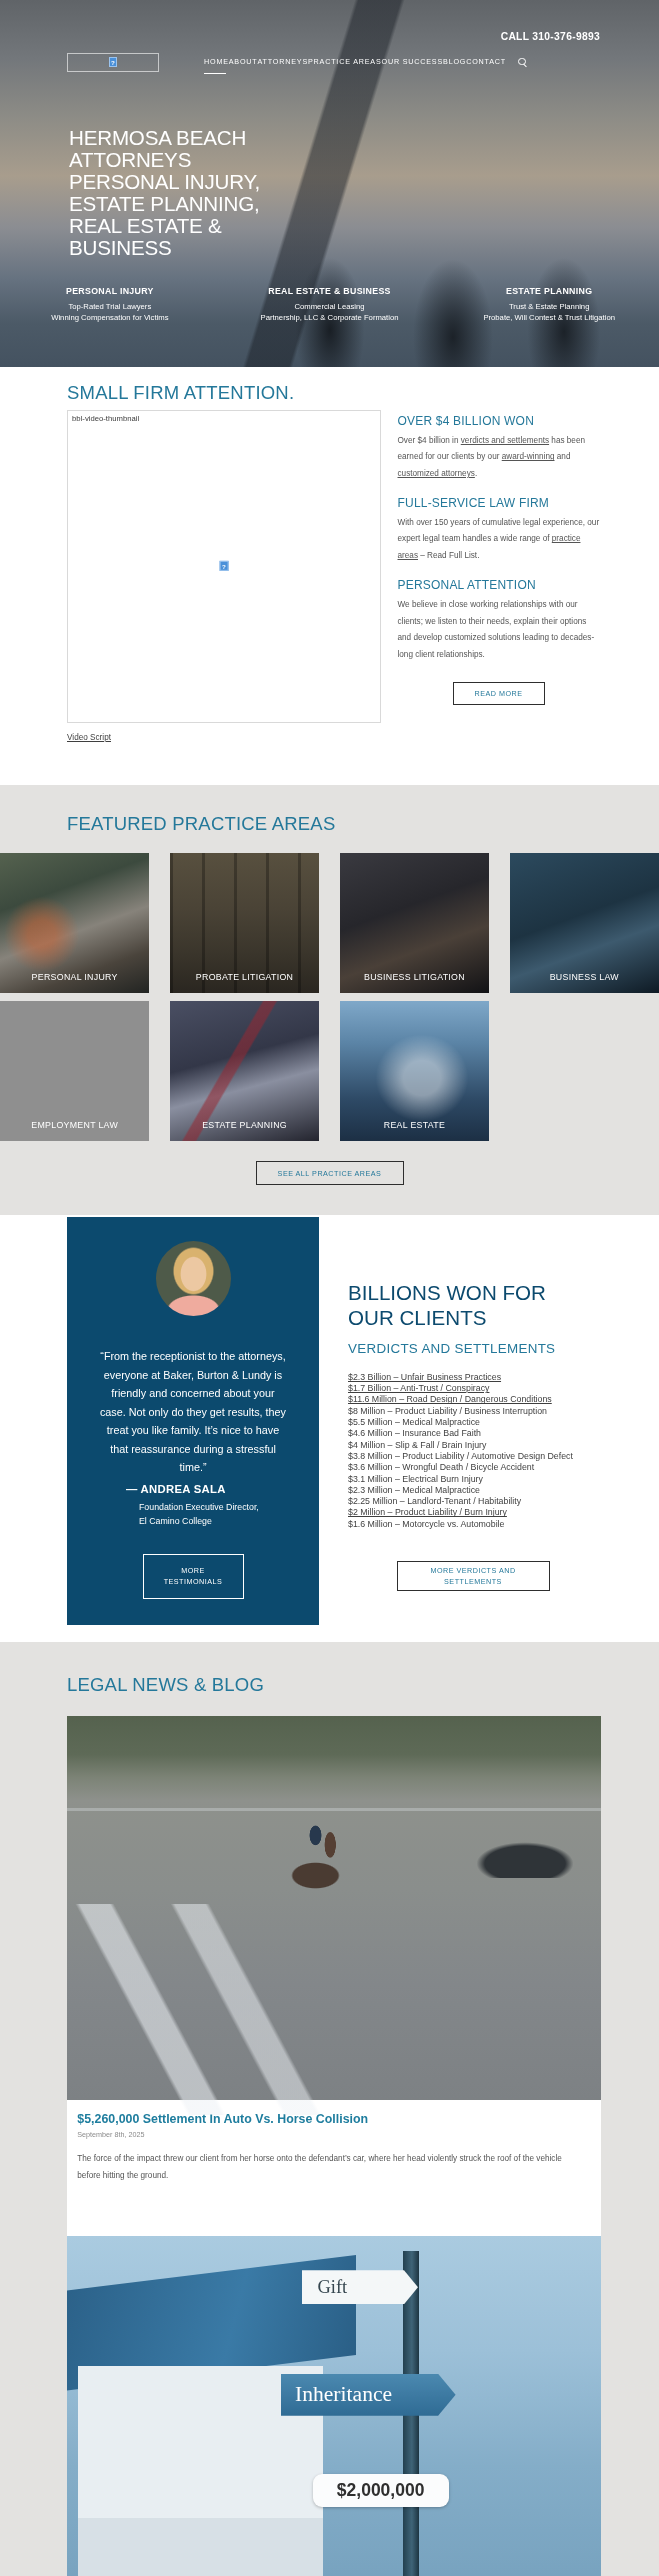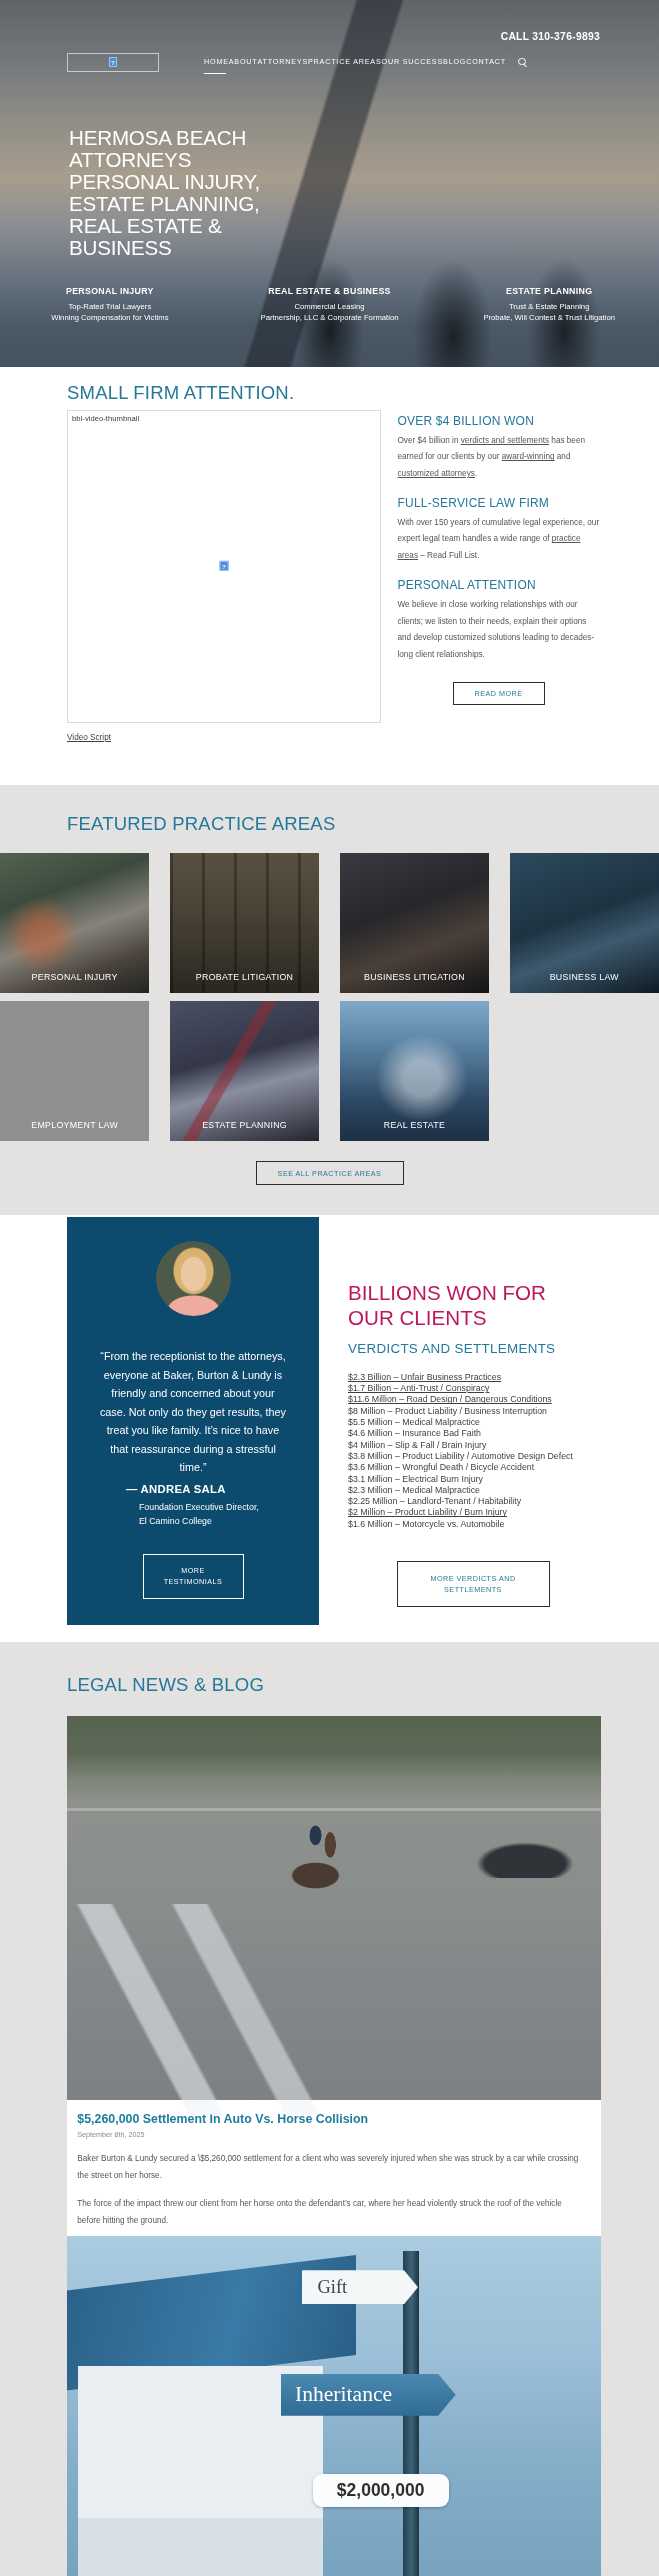--- a/index.html
+++ b/index.html
@@ -71,26 +71,26 @@
 .avatar{width:75px;height:75px;border-radius:50%;margin:24px auto 0;background:
  radial-gradient(ellipse 15.5px 20.6px at 50% 44%, #ecc8a2 0 80%, rgba(0,0,0,0) 86%),
  radial-gradient(ellipse 24px 28px at 50% 40%, #d9b26e 0 80%, rgba(0,0,0,0) 86%),
  radial-gradient(ellipse 31px 17.5px at 50% 92%, #efab9e 0 80%, rgba(0,0,0,0) 86%),
  radial-gradient(circle, #4e5a49 0 100%)}
 .quote{margin-top:31px;font-size:10.8px;line-height:18.5px;font-weight:400}
 .t-attr{margin-top:6.2px;font-size:11.3px;font-weight:bold;letter-spacing:0.3px;text-align:left;padding-left:27px}
 .t-role{text-align:left;padding-left:40px;font-size:8.8px;line-height:14px;margin-top:5.2px}
 .btn-white{display:flex;align-items:center;justify-content:center;margin:26px auto 0;width:101px;height:45px;border:0.5px solid #fff;background:transparent;color:#fff;font-size:7.2px;letter-spacing:0.5px;line-height:11.3px;padding:0 14.4px;text-align:center}
 .v-col{margin-left:29px;width:250px}
-.v-col h2{margin-top:63px;font-size:20.6px;line-height:25px;color:#be185d;font-weight:400;width:222px}
+.v-col h2{margin-top:63px;font-size:20.6px;line-height:25px;color:#0c4a6e;font-weight:400;width:222px}
 .v-col h3{margin-top:11.3px;font-size:13.4px;color:#24789a;font-weight:400;letter-spacing:0.3px}
 .v-list{margin-top:15.5px;list-style:none}
 .v-list li{font-size:8.8px;line-height:11.3px;color:#3f3f3f}
 .v-list li a.u{text-decoration:underline}
-.btn-verdicts{width:153px;height:46px;margin:31px auto 16px;line-height:11.3px;flex-direction:column;padding:0 20.6px}
+.btn-verdicts{width:153px;height:30px;margin:31px auto 16px;line-height:11.3px;flex-direction:column;padding:0 20.6px}
 
 
 .news{height:1755px;background:#e3e2e0}
 .news .sec-h{margin:31px 0 0 67px}
 .card{width:534px;margin-left:67px;background:#fff;overflow:hidden}
 .card.c1{margin-top:19.6px;height:520px}
 .card.c2{height:523px}
 .card-img{height:384px;position:relative;display:block}
 .card-body{padding:12.4px 18.5px 0 10.3px}
 .card-title{font-size:12.4px;color:#1e7d9e;font-weight:bold;display:inline-block}
@@ -253,21 +253,20 @@
   <article class="card c1">
     <a class="card-img p1">
       <span class="p1-median"></span>
       <span class="crosswalk"></span>
       <span class="horse"></span>
       <span class="car"></span>
     </a>
     <div class="card-body">
       <a class="card-title">$5,260,000 Settlement In Auto Vs. Horse Collision</a>
       <div class="date">September 8th, 2025</div>
-      <p>Baker Burton &amp; Lundy secured a \$5,260,000 settlement for a client who was severely injured when she was struck by a car while crossing the street on her horse.</p>
       <p>The force of the impact threw our client from her horse onto the defendant’s car, where her head violently struck the roof of the vehicle before hitting the ground.</p>
       
     </div>
   </article>
 
   <article class="card c2">
     <a class="card-img p2">
       <span class="roof"></span>
       <span class="housebody"></span>
       <span class="post"></span>

